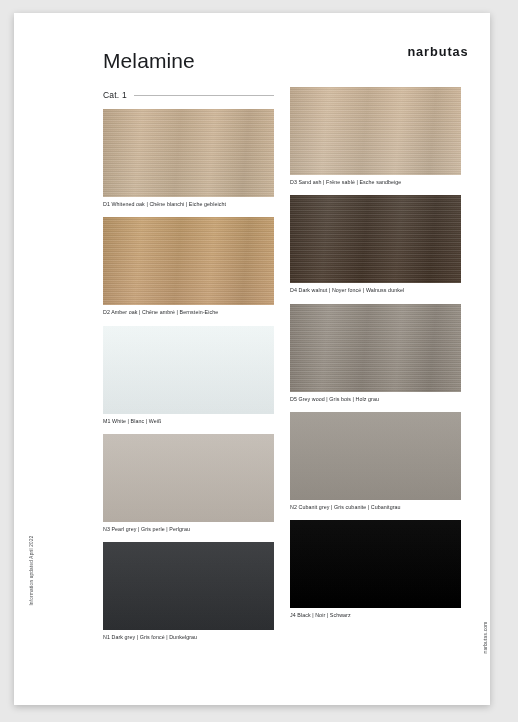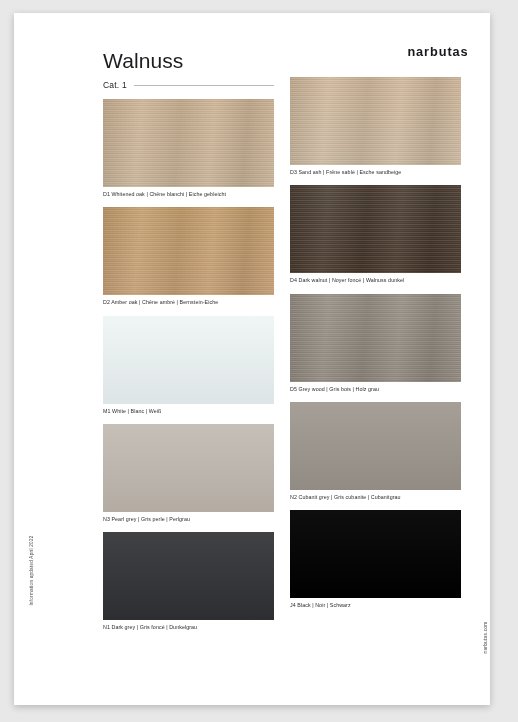--- a/index.html
+++ b/index.html
@@ -22,21 +22,21 @@
     font-weight:700; color:#17191c;
     font-family:"Liberation Sans", sans-serif;
     transform:scaleX(1.02);
   }
   .title{
     position:absolute; left:89px; top:36px;
     font-size:21px; font-weight:400; color:#1b1d20;
     letter-spacing:0.1px;
   }
   .columns{
-    position:absolute; left:89px; top:64px;
+    position:absolute; left:89px; top:74px;
     width:358px;
     display:flex; justify-content:space-between;
   }
   .column{ width:171px; }
   .cat-head{
     display:flex; align-items:center;
     height:16px;
     margin-bottom:6px;
   }
   .cat-label{
@@ -91,21 +91,21 @@
     white-space:nowrap;
   }
 </style>
 </head>
 <body>
 
 <div class="page">
 
   <div class="logo">narbutas</div>
 
-  <div class="title">Walnuss</div>
+  <div class="title">Melamine</div>
 
   <div class="columns">
 
     <div class="column">
       <div class="cat-head">
         <span class="cat-label">Cat. 1</span>
         <span class="cat-rule"></span>
       </div>
 
       <div class="swatch-block">

